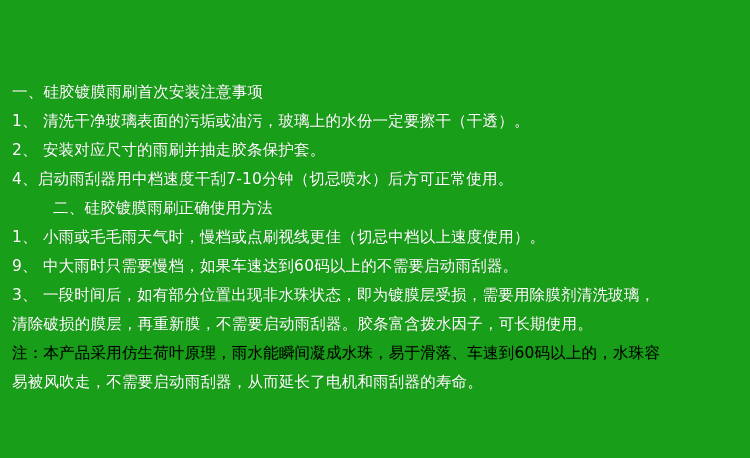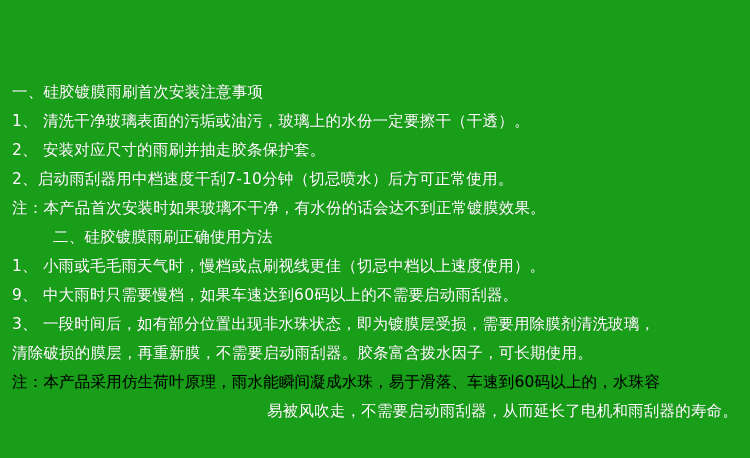--- a/index.html
+++ b/index.html
@@ -42,25 +42,24 @@
 </style>
 </head>
 <body style="background: rgb(24, 158, 24);">
 
 <div id="page" style="background: rgb(24, 158, 24);">
   <div class="content">
 
     <div class="line heading" style="color: rgb(255, 255, 255);">一、硅胶镀膜雨刷首次安装注意事项</div>
     <div class="line" style="color: rgb(255, 255, 255);">1、 清洗干净玻璃表面的污垢或油污，玻璃上的水份一定要擦干（干透）。</div>
     <div class="line" style="color: #ffffff;">2、 安装对应尺寸的雨刷并抽走胶条保护套。</div>
-    <div class="line" style="color: rgb(255, 255, 255);">2、启动雨刮器用中档速度干刮7-10分钟（切忌喷水）后方可正常使用。</div>
-    <div class="line" style="color: rgb(255, 255, 255);">注：本产品首次安装时如果玻璃不干净，有水份的话会达不到正常镀膜效果。</div>
+    <div class="line" style="color: rgb(255, 255, 255);">4、启动雨刮器用中档速度干刮7-10分钟（切忌喷水）后方可正常使用。</div>
 
     <div class="line heading" style="color: rgb(255, 255, 255); margin-left: 41px;">二、硅胶镀膜雨刷正确使用方法</div>
     <div class="line" style="color: rgb(255, 255, 255);">1、 小雨或毛毛雨天气时，慢档或点刷视线更佳（切忌中档以上速度使用）。</div>
     <div class="line" style="color: rgb(255, 255, 255);">9、 中大雨时只需要慢档，如果车速达到60码以上的不需要启动雨刮器。</div>
     <div class="line" style="color: rgb(255, 255, 255);">3、 一段时间后，如有部分位置出现非水珠状态，即为镀膜层受损，需要用除膜剂清洗玻璃，</div>
     <div class="line" style="color: rgb(255, 255, 255);">清除破损的膜层，再重新膜，不需要启动雨刮器。胶条富含拨水因子，可长期使用。</div>
     <div class="line" style="color: #000000;">注：本产品采用仿生荷叶原理，雨水能瞬间凝成水珠，易于滑落、车速到60码以上的，水珠容</div>
-    <div class="line" style="color: rgb(255, 255, 255); text-align: right;">易被风吹走，不需要启动雨刮器，从而延长了电机和雨刮器的寿命。</div>
+    <div class="line" style="color: rgb(255, 255, 255);">易被风吹走，不需要启动雨刮器，从而延长了电机和雨刮器的寿命。</div>
 
   </div>
 </div>
 
 </body></html>

